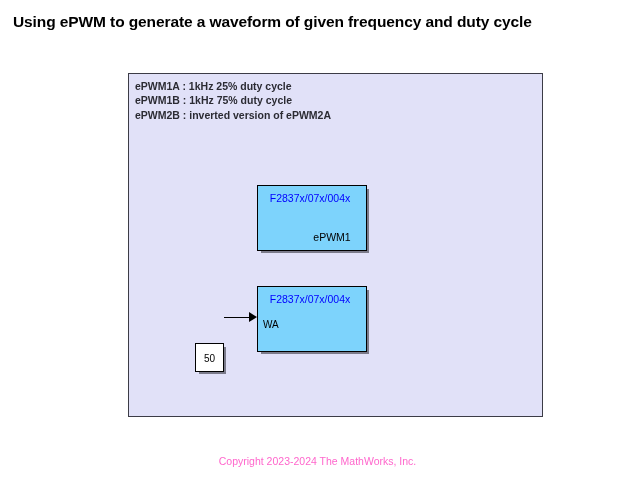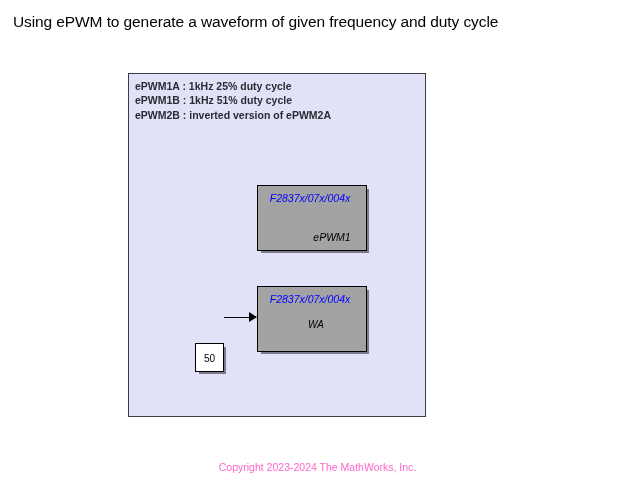--- a/index.html
+++ b/index.html
@@ -14,32 +14,32 @@
     position: relative;
     overflow: hidden;
   }
 
   
   .page-title {
     position: absolute;
     left: 13px;
     top: 13px;
     font-size: 15.5px;
-    font-weight: normal;
+    font-weight: bold;
     color: #000000;
     white-space: nowrap;
     letter-spacing: -0.1px;
   }
 
   
   .canvas {
     position: absolute;
     left: 128px;
     top: 73px;
-    width: 298px;
+    width: 415px;
     height: 344px;
     background: #e1e1f8;
     border: 1px solid #3c3c46;
     box-sizing: border-box;
   }
 
   
   .annotation {
     position: absolute;
     left: 6px;
@@ -50,25 +50,24 @@
     font-size: 10.5px;
     font-weight: bold;
     color: #2b2b33;
     line-height: 14.4px;
     white-space: nowrap;
   }
 
   
   .sl-block {
     position: absolute;
-    background: #a3a3a3;
+    background: #7dd3fc;
     border: 1.5px solid #000000;
     box-sizing: border-box;
     box-shadow: 3px 3px 0 -1px rgba(40,40,50,0.55);
-    font-style: italic;
   }
   .block-header {
     position: absolute;
     left: 0;
     right: 4px;
     top: 6px;
     text-align: center;
     font-size: 10.5px;
     color: #0000ff;
     white-space: nowrap;
@@ -83,21 +82,20 @@
     color: #000000;
     white-space: nowrap;
     padding-left: 36px;
   }
   .port-label {
     position: absolute;
     left: 5px;
     font-size: 10px;
     color: #000000;
     white-space: nowrap;
-    margin-left: 45px;
   }
 
   
   #epwm1-block {
     left: 128px;
     top: 111px;
     width: 110px;
     height: 66px;
   }
   
@@ -158,33 +156,32 @@
   
   .copyright {
     position: absolute;
     left: 0;
     right: 0;
     top: 455px;
     text-align: center;
     font-size: 10.5px;
     color: #ff66cc;
     white-space: nowrap;
-    margin-top: 6px;
   }
 </style>
 </head>
 <body>
 
 <div class="page-title">Using ePWM to generate a waveform of given frequency and duty cycle</div>
 
 <div class="canvas">
 
   <div class="annotation">
     <div class="annotation-line">ePWM1A : 1kHz 25% duty cycle</div>
-    <div class="annotation-line">ePWM1B : 1kHz 51% duty cycle</div>
+    <div class="annotation-line">ePWM1B : 1kHz 75% duty cycle</div>
     <div class="annotation-line">ePWM2B : inverted version of ePWM2A</div>
   </div>
 
   <div class="sl-block" id="epwm1-block">
     <div class="block-header">F2837x/07x/004x</div>
     <div class="block-label">ePWM1</div>
   </div>
 
   <div class="sl-block" id="epwm2-block">
     <div class="block-header">F2837x/07x/004x</div>

